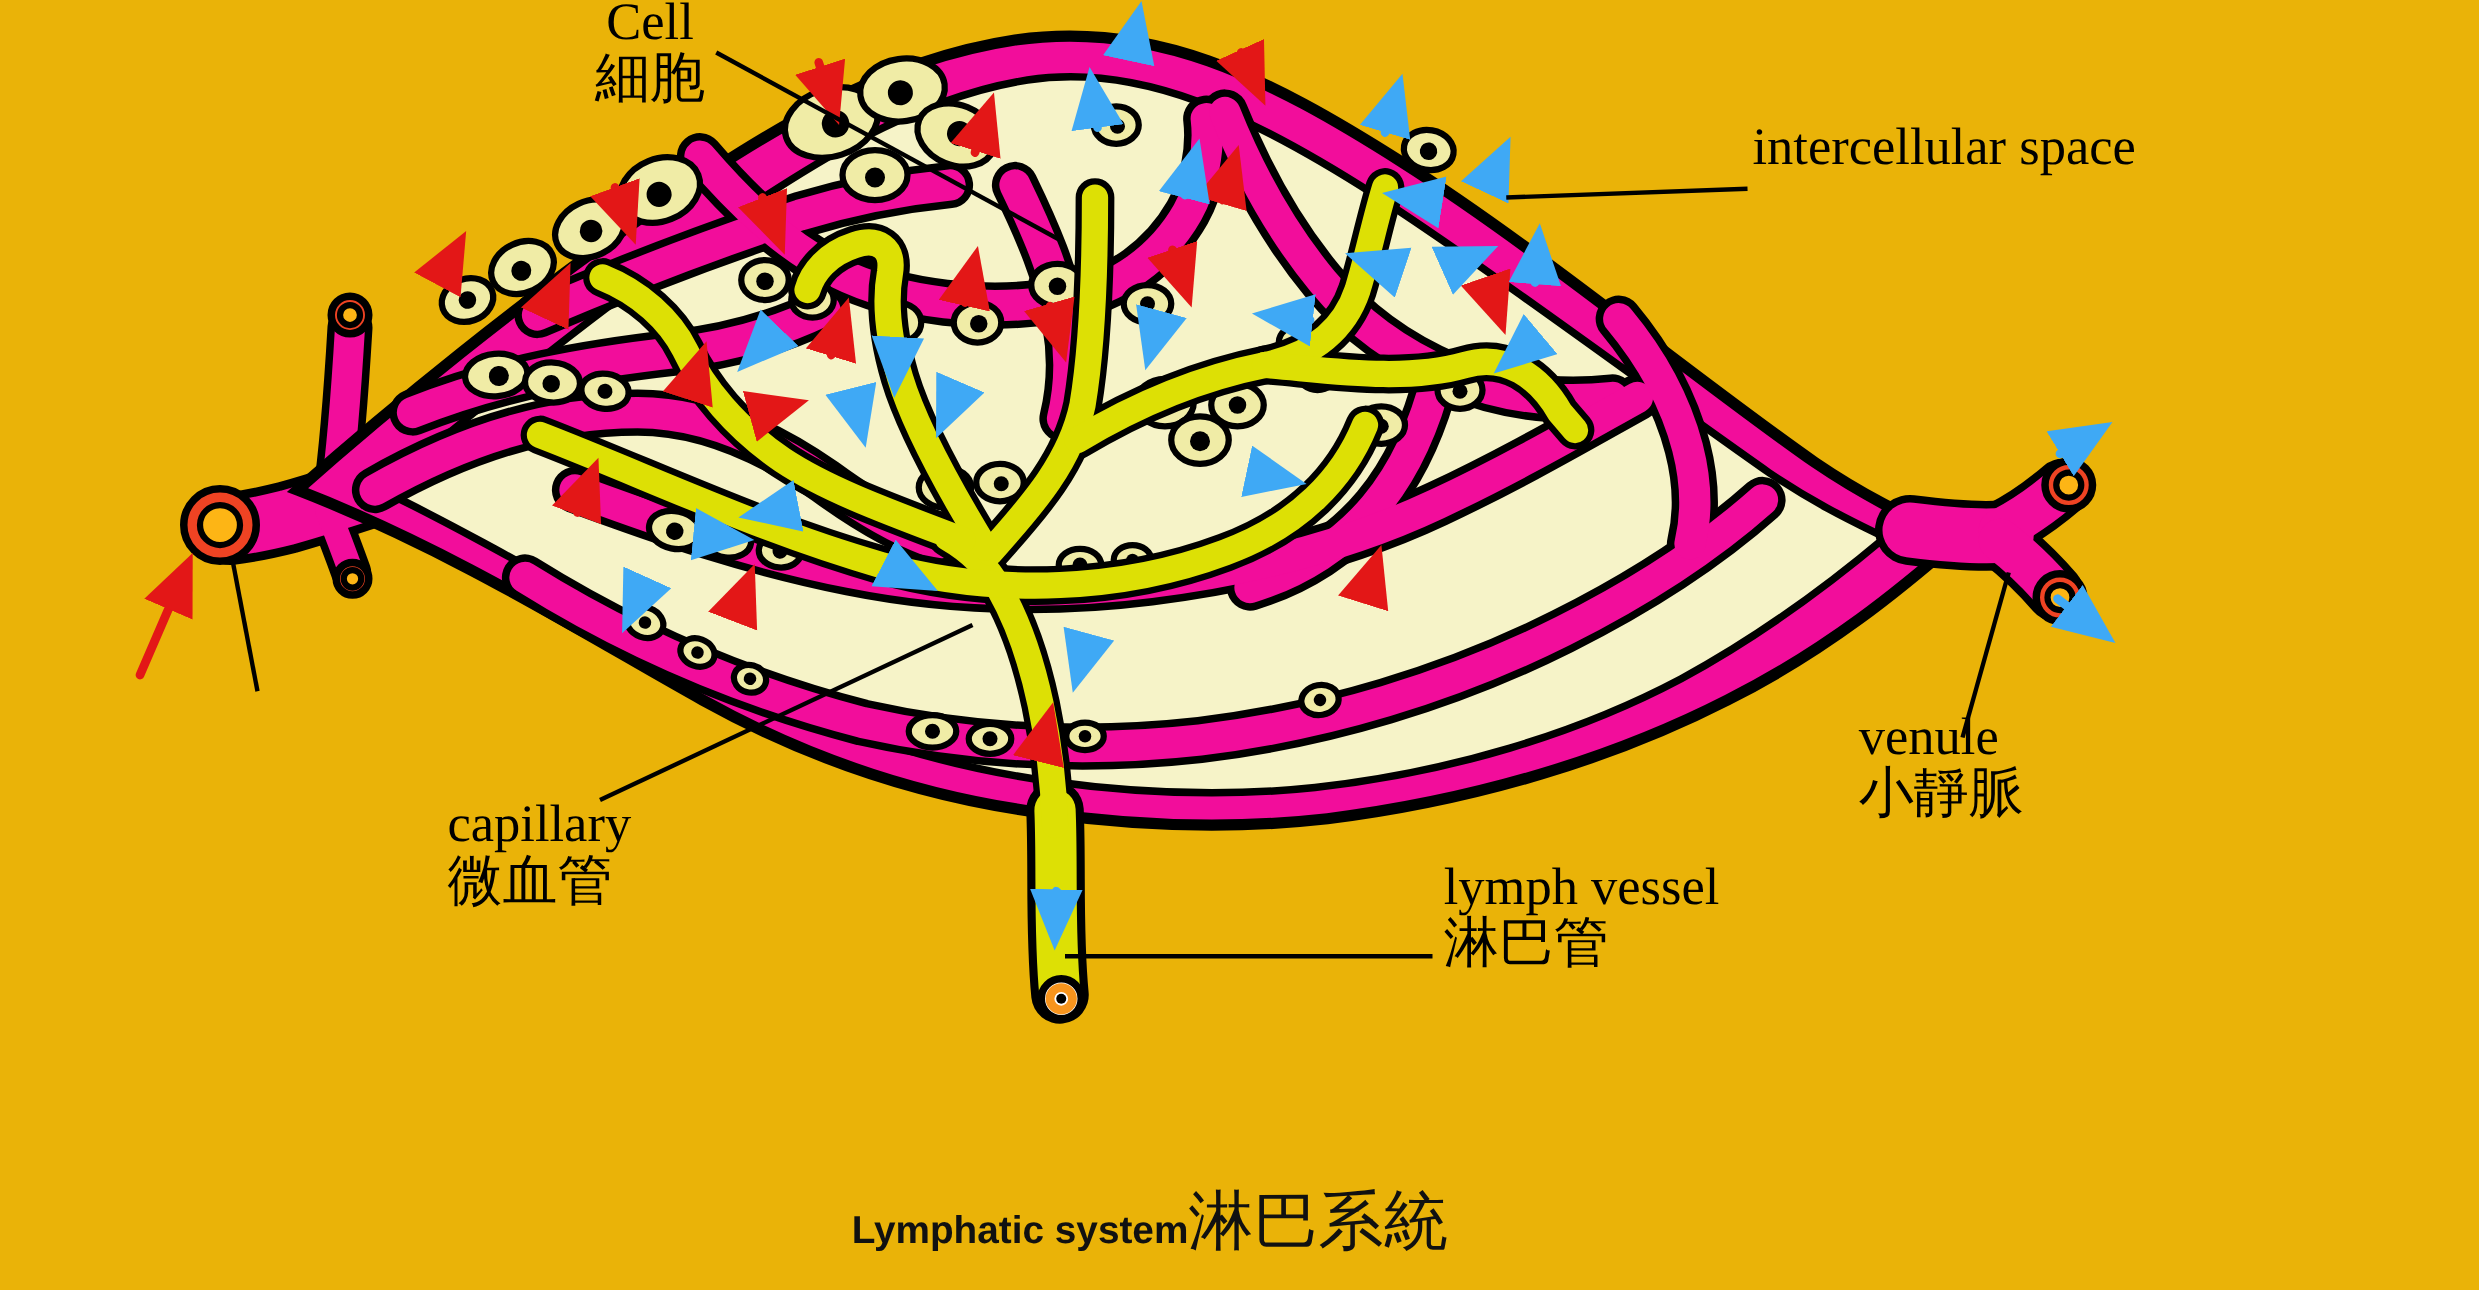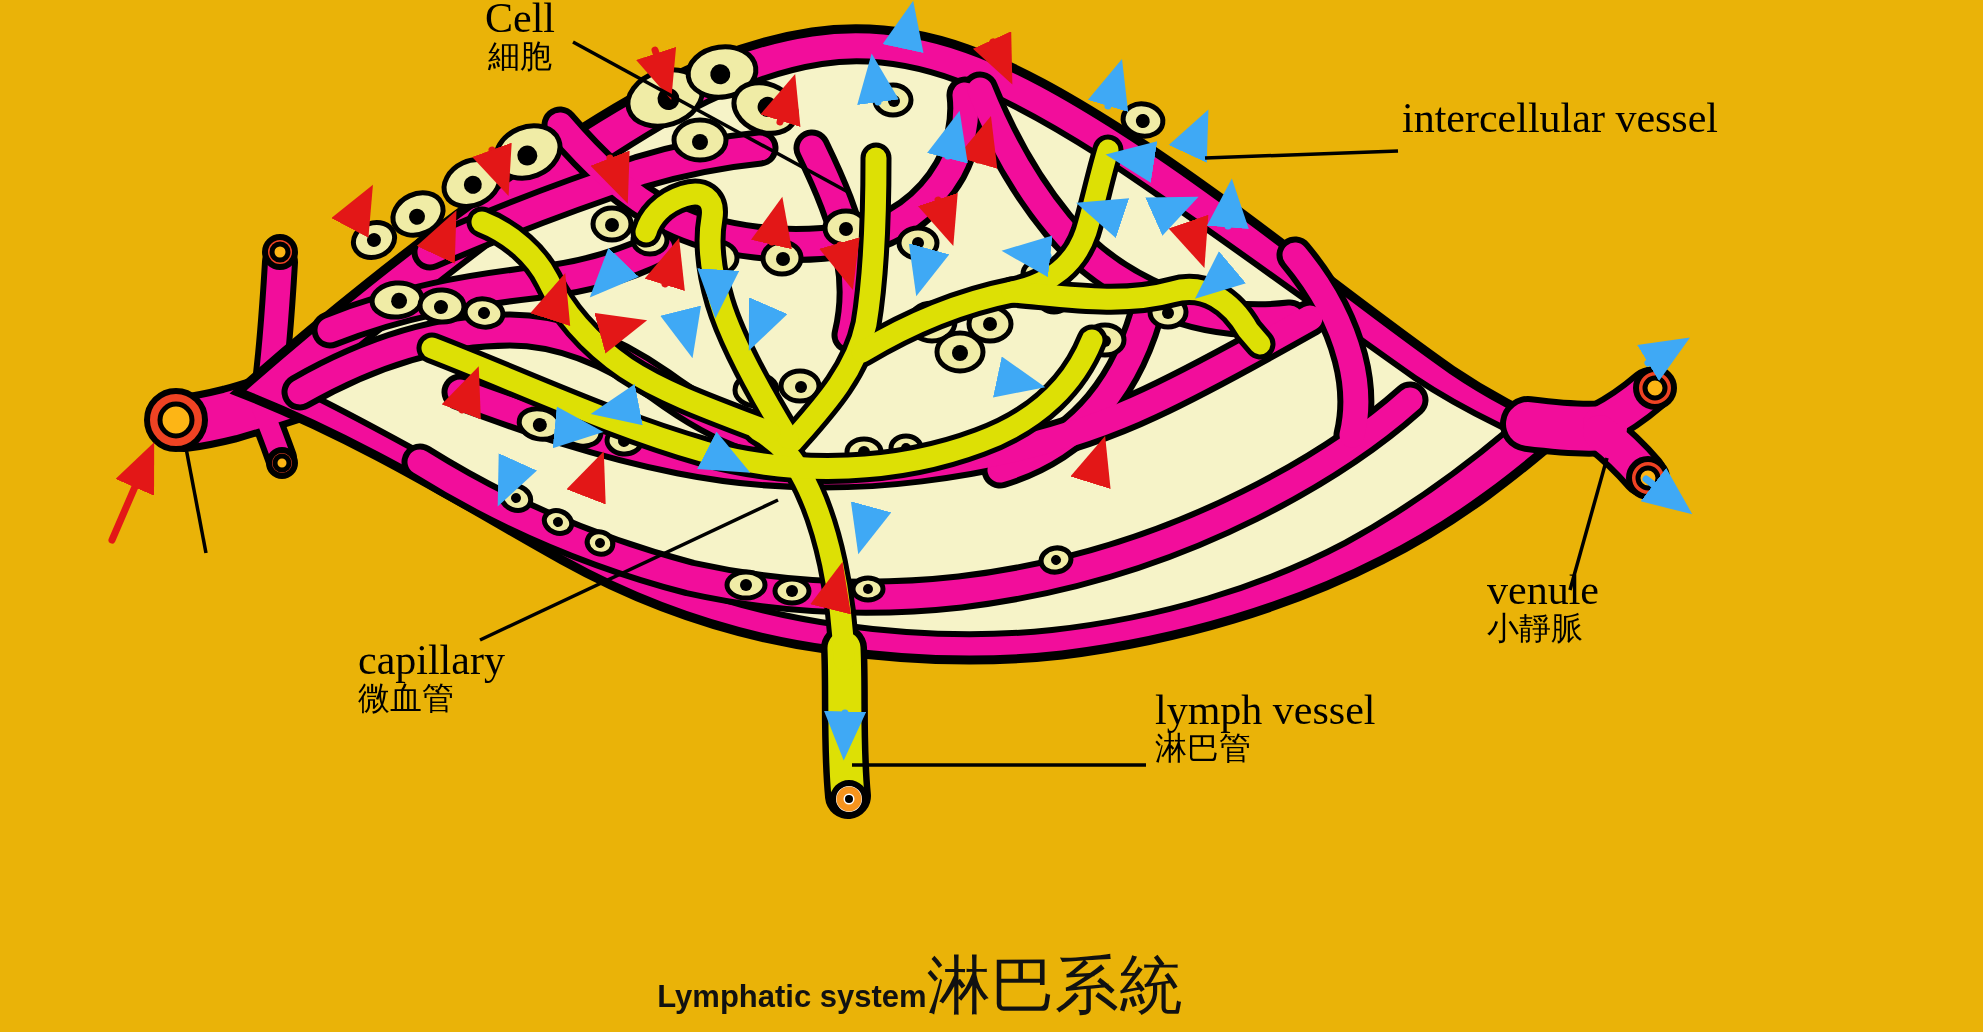--- a/index.html
+++ b/index.html
@@ -1,25 +1,25 @@
 <!DOCTYPE html>
 <html style="--pink: #F20D9B; --cream: #F6F3C8; --cellfill: #F0ECA6; --lymph: #DDE005; --red: #E31717; --blue: #3FA9F5; --capred: #EF4323; --capyellow: #FDB515; --caporange: #F7941D; --ink: #000000;"><head>
 <meta charset="utf-8">
 <style>
   html,body{margin:0;padding:0;background:#fff;}
   #stage{position:relative;width:1983px;height:1032px;background:#eab308;overflow:hidden;
          font-family:"Liberation Serif","DejaVu Serif",serif;}
   svg{position:absolute;left:0;top:0;}
   .lbl{position:absolute;color:#000;line-height:1.05;}
   .lbl .en{display:block;font-size:42px;}
-  .lbl .zh{display:block;font-size:32px;}
+  .lbl .zh{display:block;font-size:44px;}
   .center{text-align:center;}
   .title{position:absolute;left:540px;top:942px;width:760px;text-align:center;white-space:nowrap;color:#111;}
   .title .t-en{font-family:"Liberation Sans","DejaVu Sans",sans-serif;font-weight:600;font-size:31px;}
-  .title .t-zh{font-family:"Liberation Serif","DejaVu Serif",serif;font-size:64px;}
+  .title .t-zh{font-family:"Liberation Serif","DejaVu Serif",serif;font-size:52px;}
   
   .bed-out{fill:var(--pink);stroke:var(--ink);stroke-width:9;}
   .bed-in{fill:var(--cream);stroke:var(--ink);stroke-width:6;}
   .case{fill:none;stroke:var(--ink);stroke-linecap:round;}
   .cap-core{fill:none;stroke:var(--pink);stroke-width:25;stroke-linecap:round;}
   .lym-core{fill:none;stroke:var(--lymph);stroke-width:21;stroke-linecap:round;}
   .lym-trunk{fill:none;stroke:var(--lymph);stroke-width:33;stroke-linecap:round;}
   .art-core{fill:none;stroke:var(--pink);stroke-linecap:round;}
   .cell{fill:var(--cellfill);stroke:var(--ink);stroke-width:5;}
   .nuc{fill:var(--ink);}
@@ -377,21 +377,21 @@
     <line class="lead" x1="1607" y1="458" x2="1570" y2="590"></line>
   </g>
 </svg>
 
 <div class="lbl center" style="left:420px;top:-4px;width:200px;">
   <span class="en">Cell</span>
   <span class="zh">細胞</span>
 </div>
 
 <div class="lbl" style="left:1402px;top:96px;">
-  <span class="en">intercellular vessel</span>
+  <span class="en">intercellular space</span>
 </div>
 
 
 <div class="lbl" style="left:1155px;top:688px;">
   <span class="en">lymph vessel</span>
   <span class="zh">淋巴管</span>
 </div>
 
 <div class="lbl" style="left:358px;top:638px;">
   <span class="en">capillary</span>

